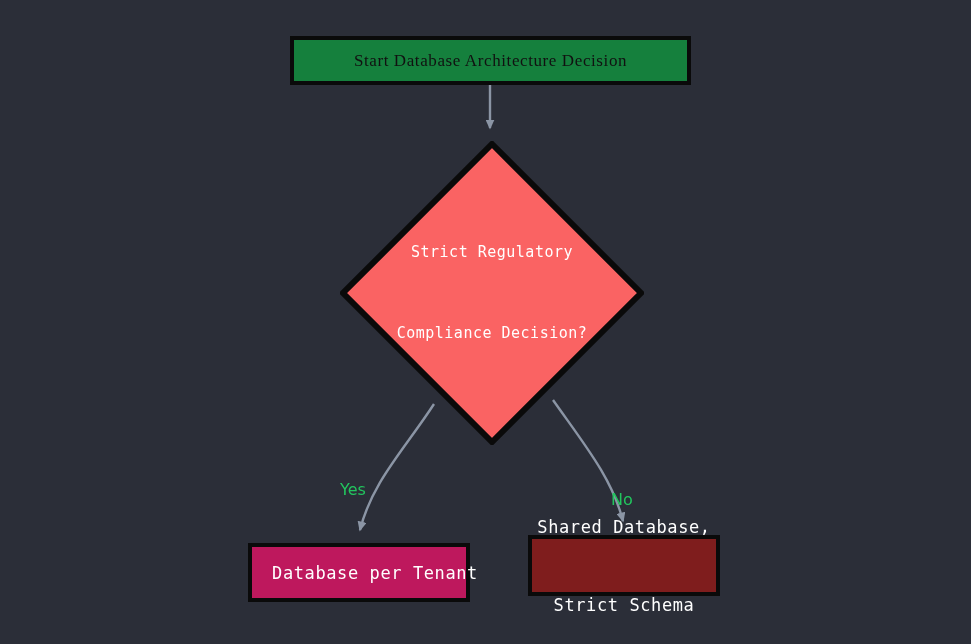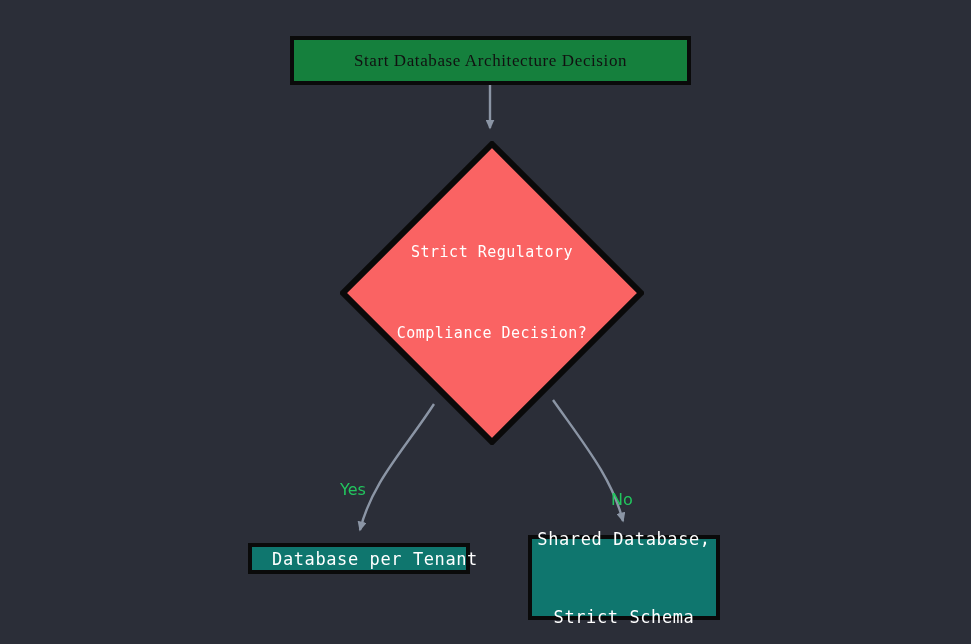--- a/index.html
+++ b/index.html
@@ -70,36 +70,36 @@
     font-size: 15px;
     line-height: 27px;
     letter-spacing: 0.5px;
   }
 
   
   #node-tenant {
     left: 248px;
     top: 543px;
     width: 222px;
-    height: 31px;
-    background: #0f766e;
+    height: 59px;
+    background: #be185d;
     border: 4px solid #0a0a0a;
     color: #ffffff;
     font-size: 17px;
     letter-spacing: 0.6px;
     padding-left: 32px;
   }
 
   
   #node-shared {
     left: 528px;
     top: 535px;
     width: 192px;
-    height: 85px;
-    background: #0f766e;
+    height: 61px;
+    background: #7f1d1d;
     border: 4px solid #0a0a0a;
     color: #ffffff;
     font-size: 17px;
     line-height: 26px;
     letter-spacing: 0.6px;
   }
 
   
   .edge-label {
     position: absolute;

